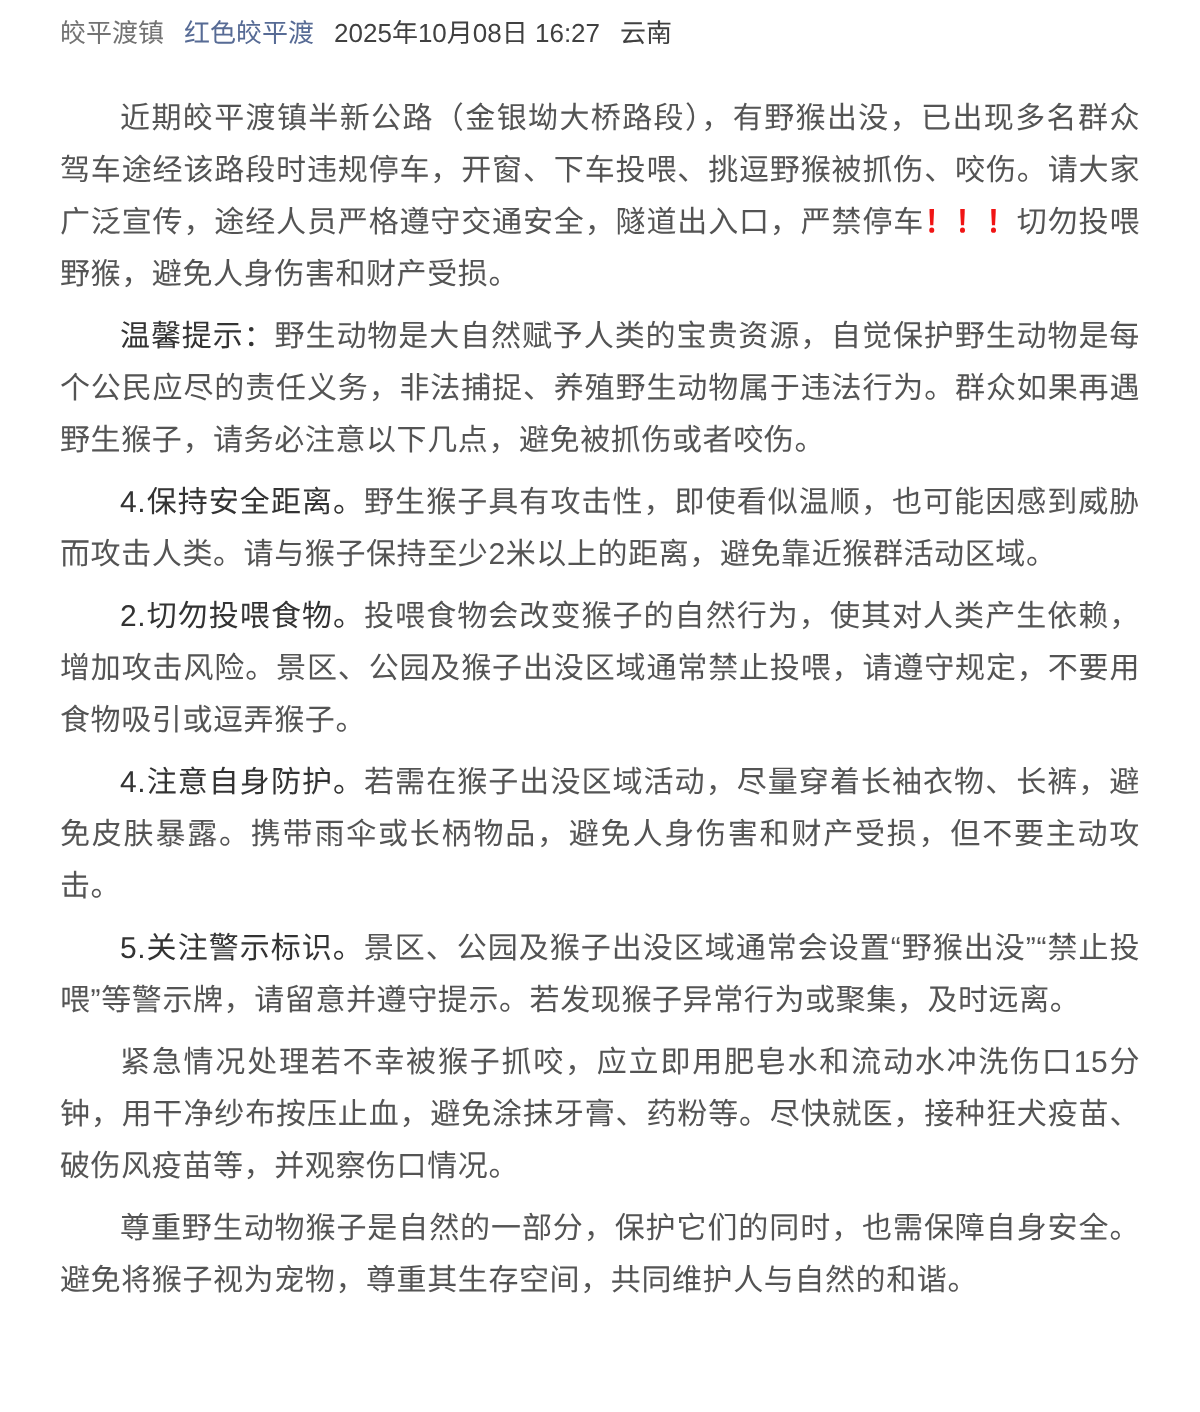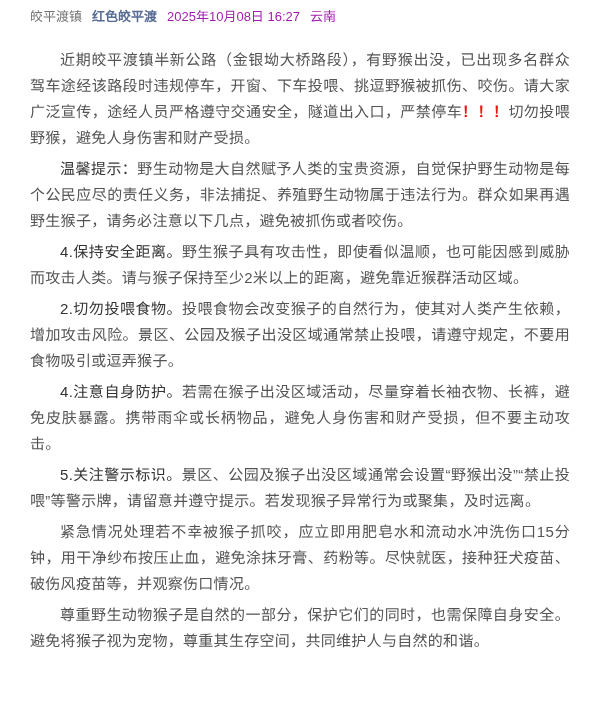--- a/index.html
+++ b/index.html
@@ -31,24 +31,24 @@
     gap: 10px;
     font-size: 13px;
     line-height: 18px;
     color: #9b9b9b;
     margin-bottom: 21px;
     white-space: nowrap;
   }
   .meta-author { color: #737373; }
   .meta-account {
     color: #576b95;
-    font-weight: 700;
+    font-weight: 400;
     cursor: pointer;
   }
-  .meta-datetime, .meta-region { color: #a21caf; }
+  .meta-datetime, .meta-region { color: #404040; }
   .content p {
     font-size: 15px;
     line-height: 26px;
     color: #545454;
     margin: 0 0 5px 0;
     text-indent: 2em;
     text-align: justify;
     letter-spacing: 0.3px;
   }
   .lead {

